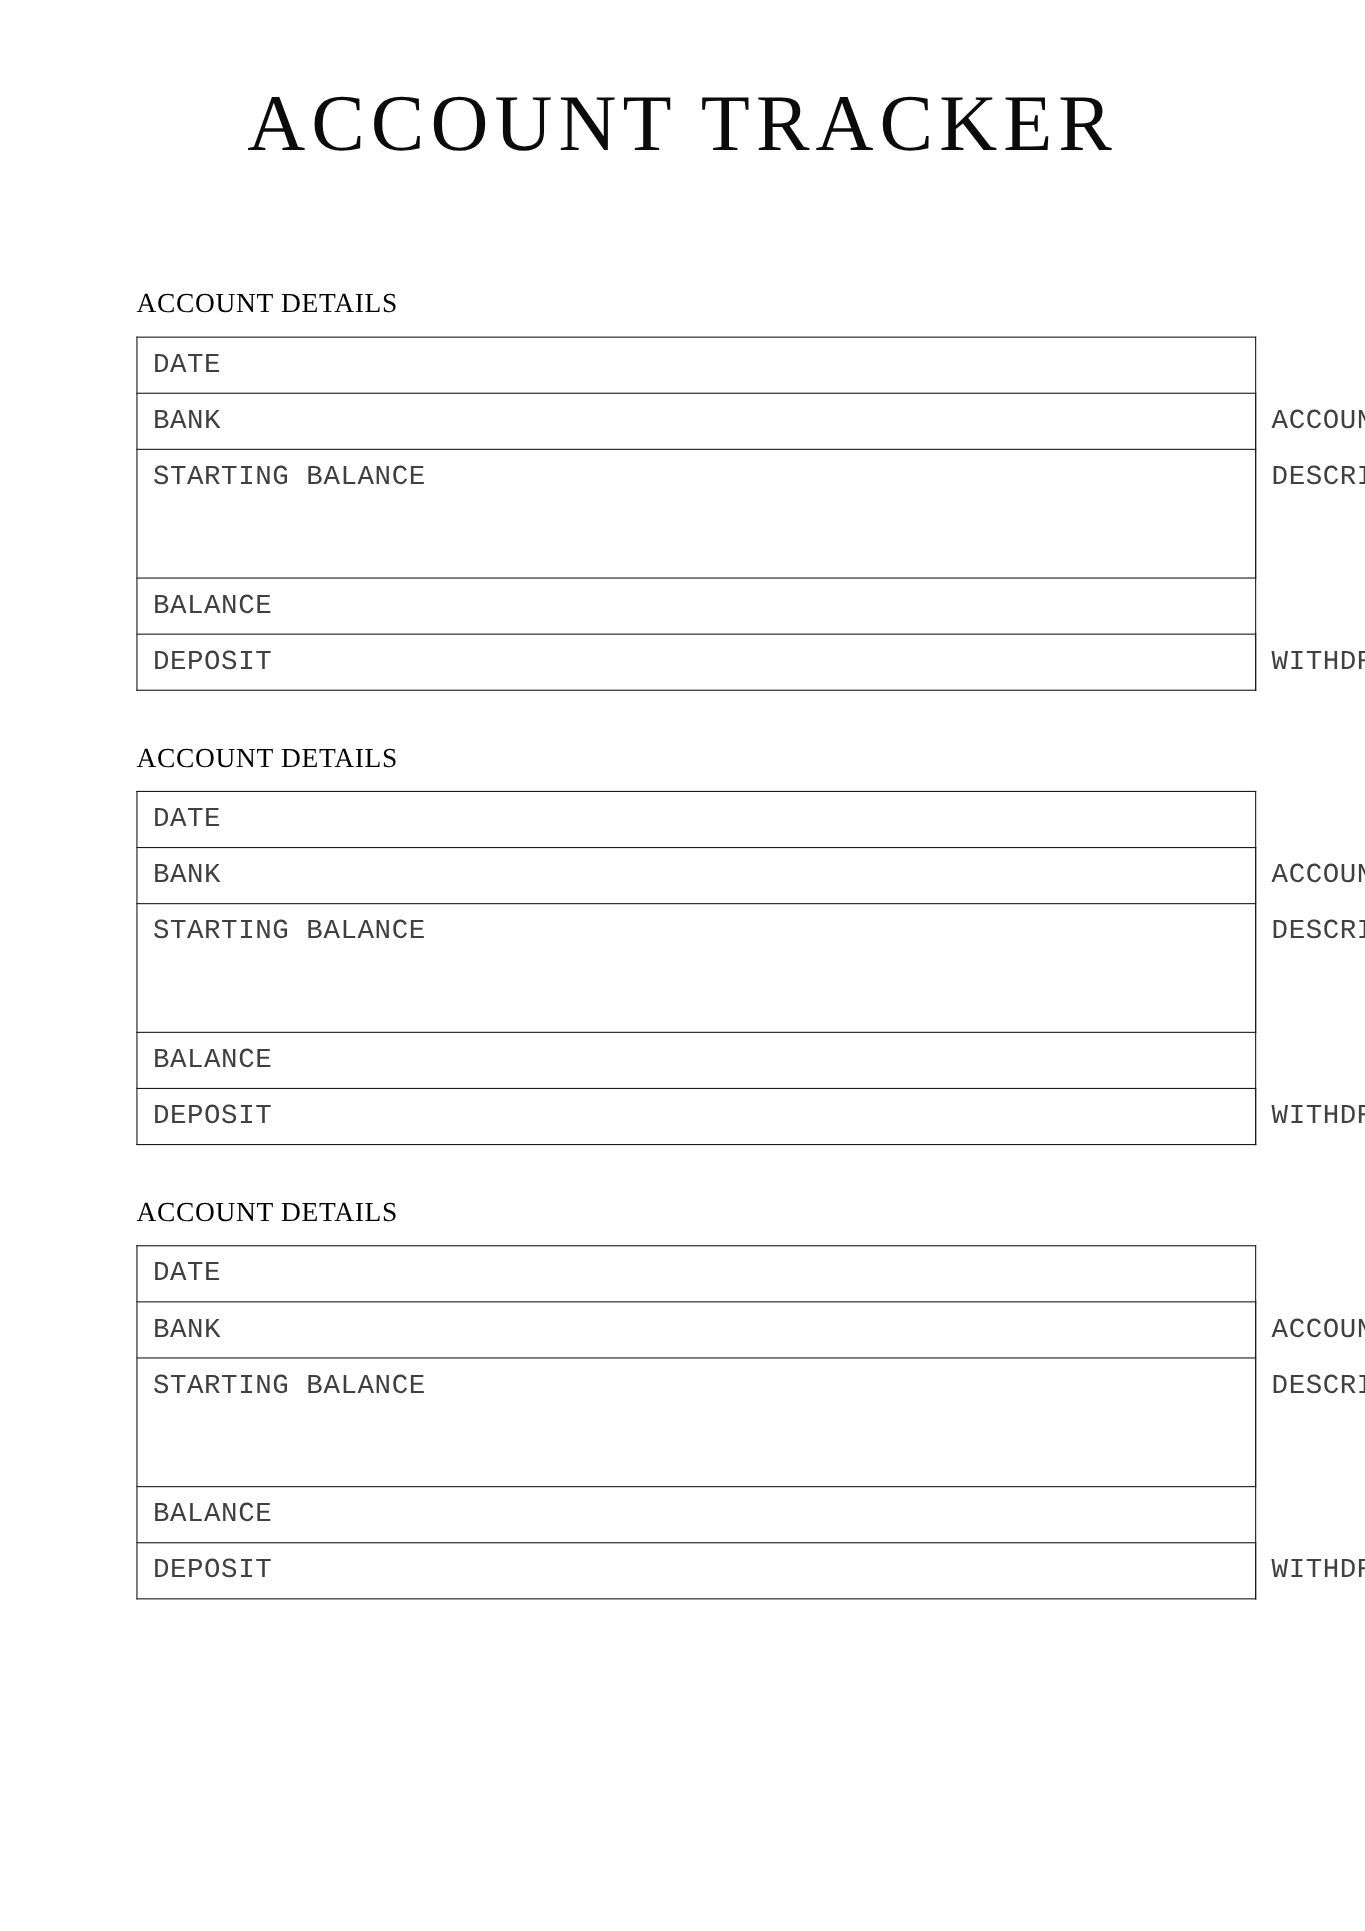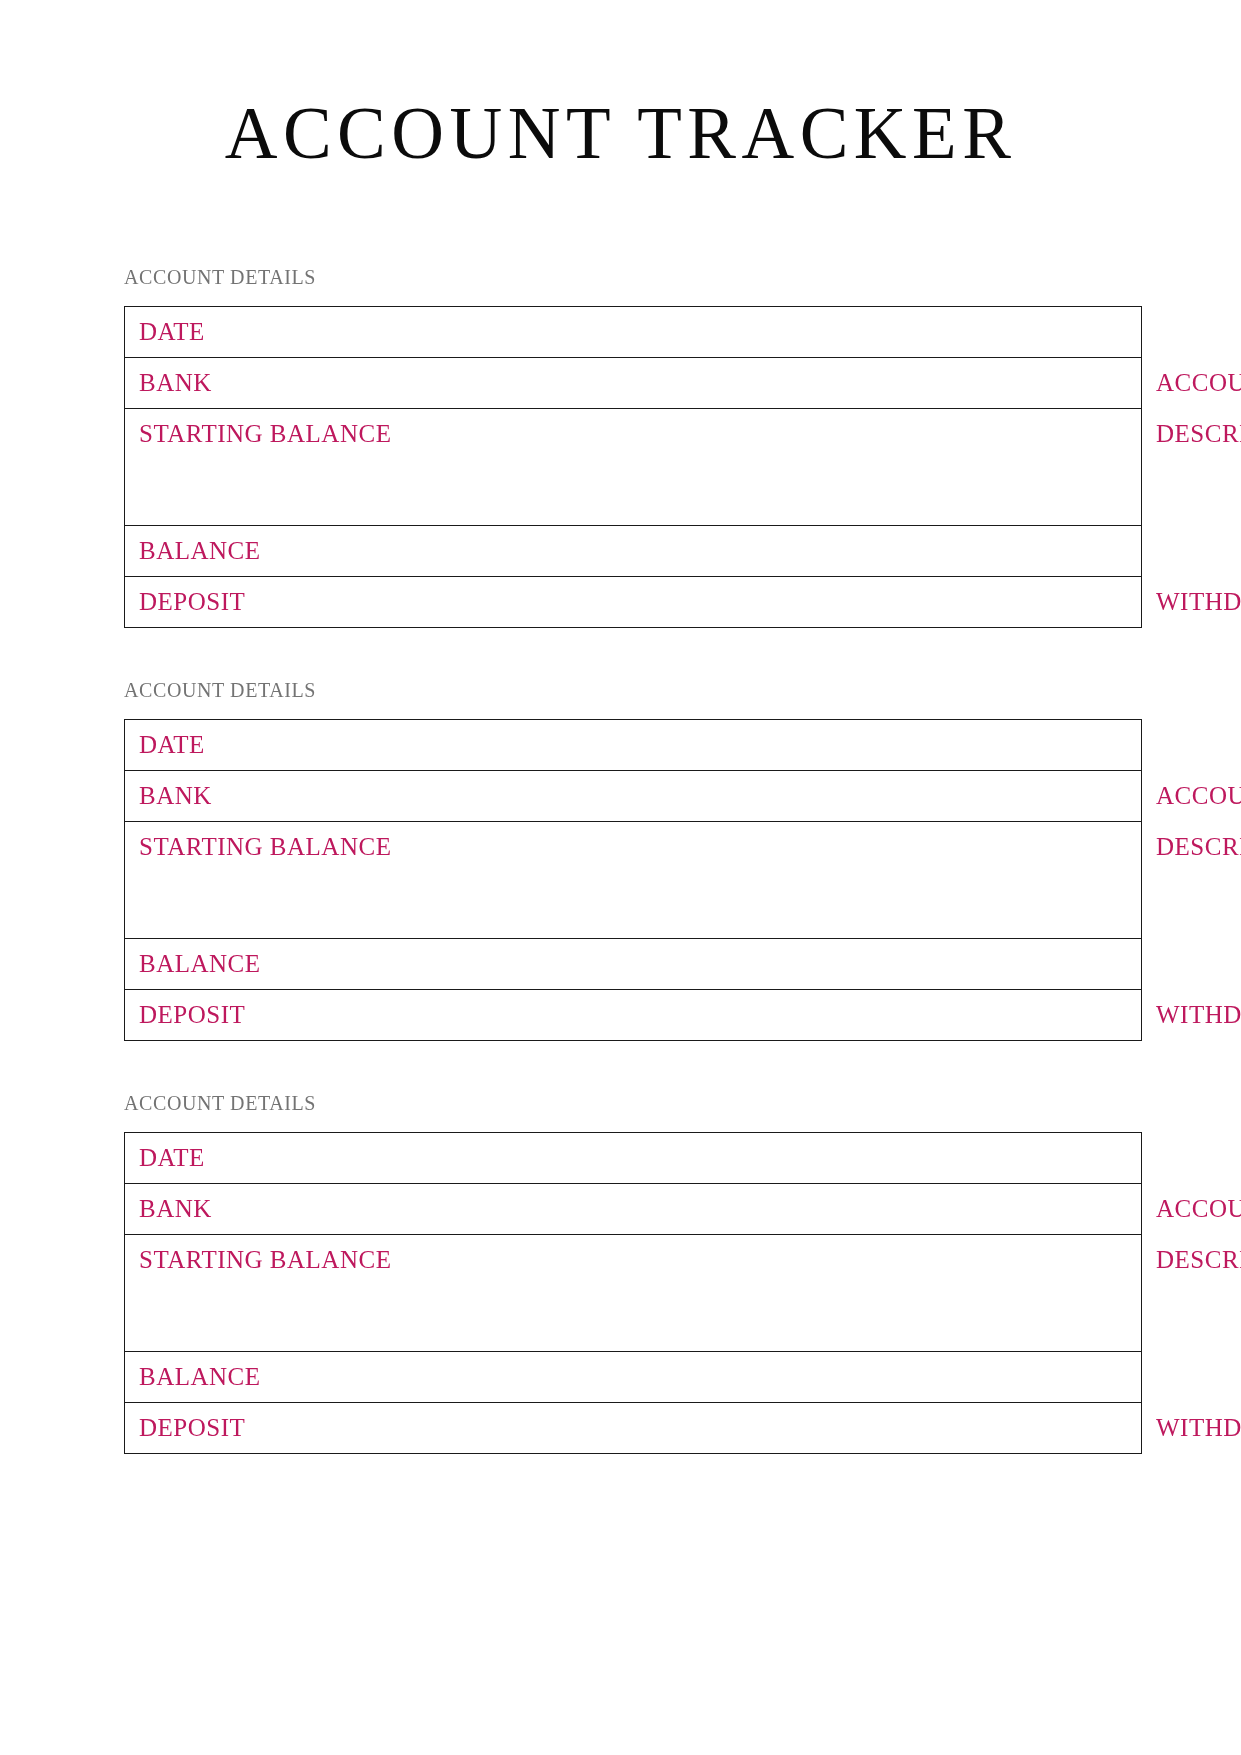--- a/index.html
+++ b/index.html
@@ -21,21 +21,21 @@
     height: 1755px;
     position: relative;
     background: #ffffff;
     box-sizing: border-box;
   }
 
   
   .doc-title {
     position: absolute;
     left: 0;
-    top: 94px;
+    top: 72px;
     width: 1241px;
     text-align: center;
     font-family: "Liberation Serif", "DejaVu Serif", serif;
     font-size: 73px;
     line-height: 80px;
     font-weight: 400;
     letter-spacing: 5.5px;
     color: #0b0b0b;
     white-space: nowrap;
   }
@@ -50,43 +50,43 @@
 
   .block {
     margin-bottom: 47px;
   }
   .block:last-child {
     margin-bottom: 0;
   }
 
   .block-label {
     font-family: "Liberation Serif", "DejaVu Serif", serif;
-    font-size: 20px;
+    font-size: 25px;
     line-height: 30px;
     letter-spacing: 0.6px;
-    color: #737373;
+    color: #000000;
     padding-bottom: 14px;
     white-space: nowrap;
   }
 
   
   table.acct-table {
     border-collapse: collapse;
     width: 1017px;
     table-layout: fixed;
     background: #ffffff;
   }
 
   table.acct-table td {
     border: 1.5px solid #1a1a1a;
-    font-family: Liberation Serif, serif;
+    font-family: Liberation Mono, monospace;
     font-size: 25px;
     line-height: 28px;
     letter-spacing: 0.5px;
-    color: #be185d;
+    color: #404040;
     vertical-align: top;
     padding: 11px 0 11px 14px;
     box-sizing: border-box;
     white-space: nowrap;
   }
 
   td.col-left  { width: 484px; }
   td.col-right { width: 533px; }
   td.col-full  { width: 1017px; }
 

